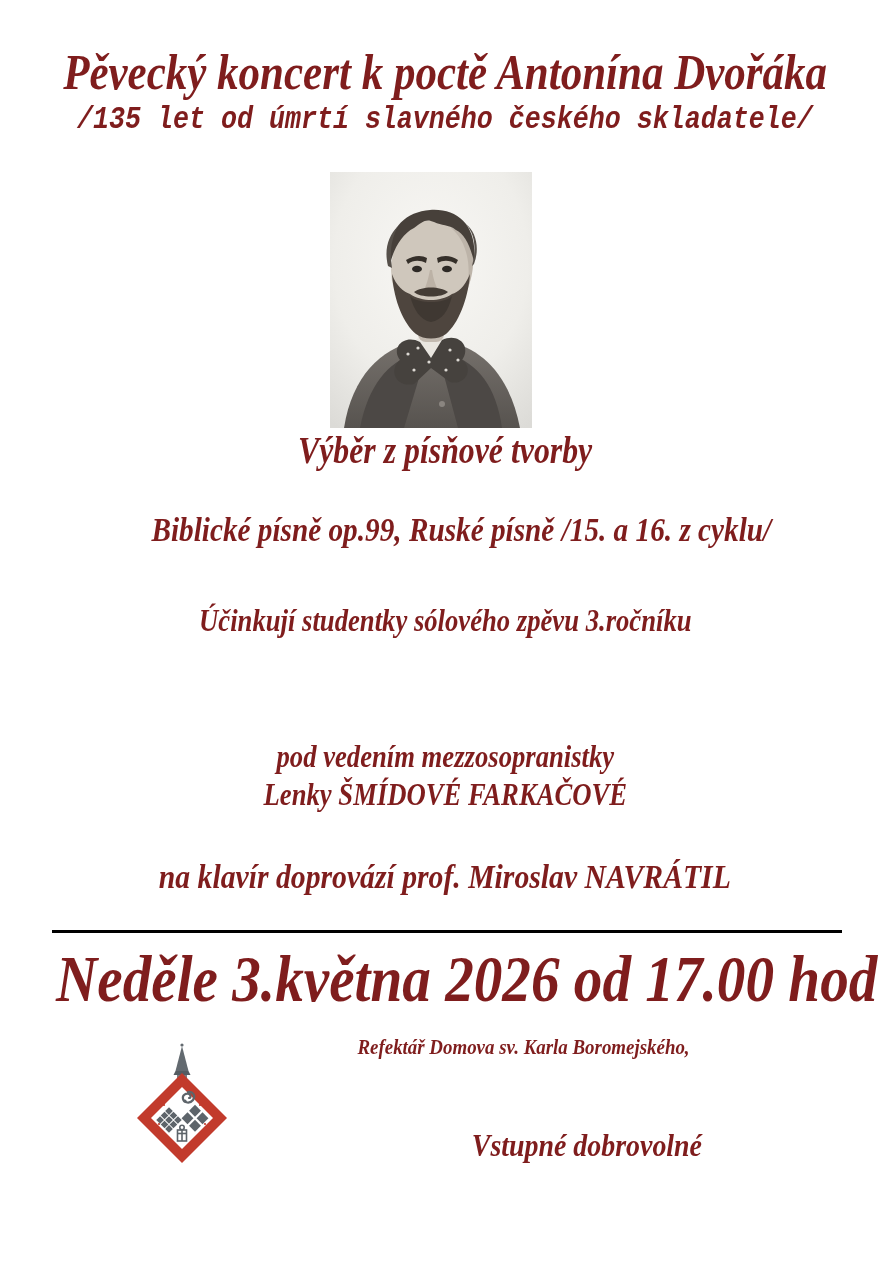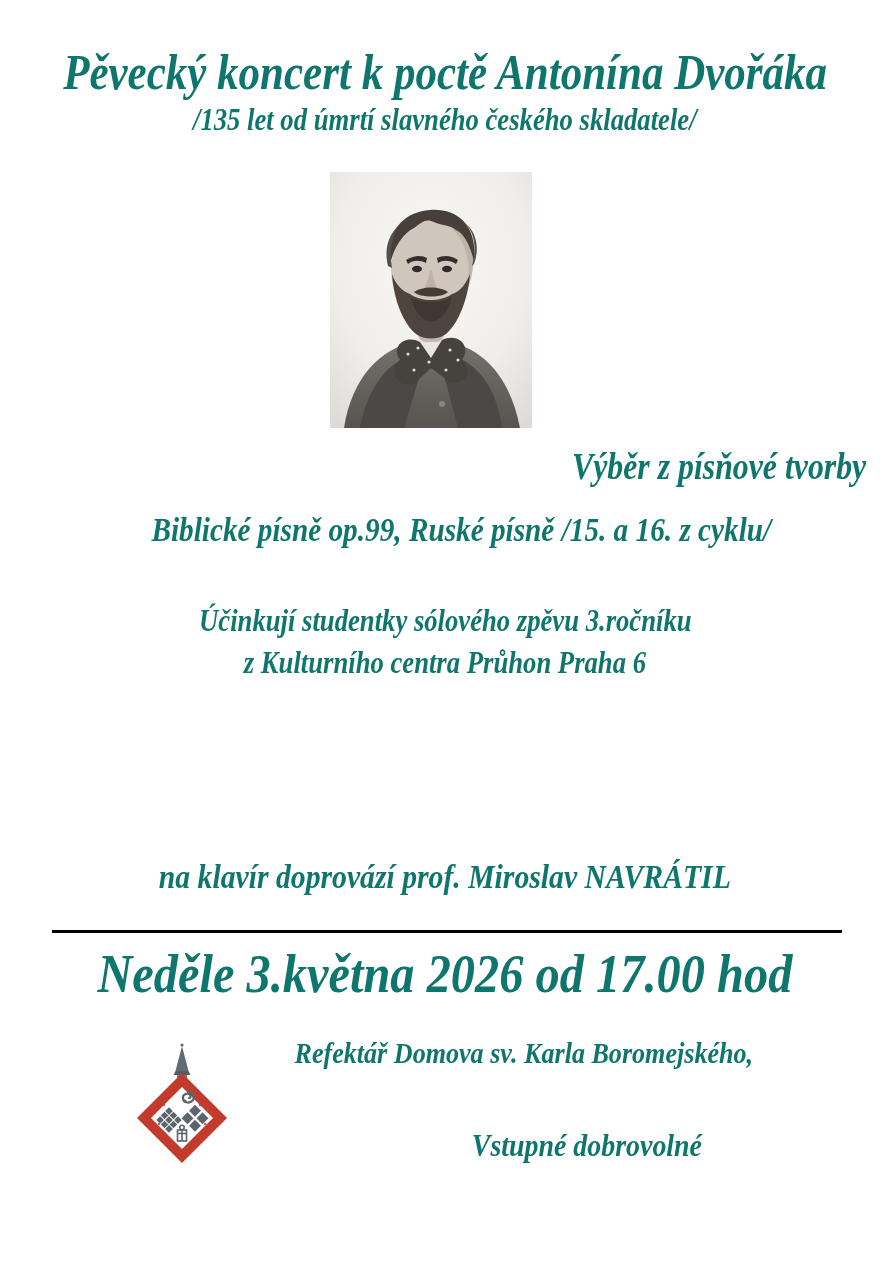--- a/index.html
+++ b/index.html
@@ -1,56 +1,56 @@
 <!DOCTYPE html>
 <html><head>
 <meta charset="utf-8">
 <style>
   html,body { margin:0; padding:0; background:#ffffff; }
   .page {
     position:relative;
     width:890px; height:1262px;
     margin:0 auto;
     background:#ffffff;
-    color:#0f766e;
+    color:#7f1d1d;
     font-family:"Liberation Serif","DejaVu Serif",serif;
     font-style:italic;
     font-weight:bold;
     overflow:hidden;
   }
   .abs-center { position:absolute; left:0; width:100%; text-align:center; box-sizing:border-box; }
   .squeeze { display:inline-block; white-space:nowrap; transform:scaleX(0.86); }
   .squeeze-wide { display:inline-block; white-space:nowrap; transform:scaleX(0.9); }
 
   .title    { top:44px;  font-size:50px; line-height:1.15; }
-  .subtitle { top:102px; font-size:31px; }
+  .subtitle { top:102px; font-size:31px;font-family:Liberation Mono, monospace; }
 
   .portrait-wrap { position:absolute; left:330px; top:172px; width:202px; height:256px; }
   .portrait-wrap svg { display:block; width:100%; height:100%; }
 
-  .section-heading { top:445px; font-size:37px;text-align:right; }
+  .section-heading { top:429px; font-size:37px; }
 
   .repertoire { top:509px; font-size:34px; line-height:1.26;margin-left:16px; }
   .performers { top:600px; font-size:31px; line-height:1.34; }
   .conductor  { top:738px; font-size:31px; line-height:1.22; }
   .pianist    { top:859px; font-size:33px; }
 
   .divider {
     position:absolute; left:52px; top:906px;
     width:790px; height:24px;
     border-bottom:3px solid #000;
   }
 
-  .date-line { top:942px; font-size:55px; }
+  .date-line { top:942px; font-size:65px; }
   .date-line .squeeze-wide { transform:scaleX(0.88); }
 
   .logo-wrap { position:absolute; left:134px; top:1042px; width:96px; height:126px; }
   .logo-wrap svg { display:block; width:100%; height:100%; }
 
-  .venue     { top:1034px; padding-left:158px; font-size:29px; line-height:1.32;text-align:center; }
+  .venue     { top:1034px; padding-left:158px; font-size:21px; line-height:1.32;text-align:center; }
   .admission { top:1128px; padding-left:196px; font-size:31px;margin-left:44px; }
 </style>
 </head>
 <body>
 
 <div class="page">
 
   <div class="abs-center title">
     <span class="squeeze">Pěvecký koncert k poctě Antonína Dvořáka</span>
   </div>
@@ -118,23 +118,26 @@
   <div class="abs-center section-heading">
     <span class="squeeze">Výběr z písňové tvorby</span>
   </div>
 
   <div class="abs-center repertoire">
     <div><span class="squeeze">Biblické písně op.99, Ruské písně /15. a 16. z cyklu/</span></div>
   </div>
 
   <div class="abs-center performers">
     <div><span class="squeeze">Účinkují studentky sólového zpěvu 3.ročníku</span></div>
-    <div><span class="squeeze">z Kulturního centra Průhon Praha 6</span></div>
-  </div>
-
+  </div>
+
+  <div class="abs-center conductor">
+    <div><span class="squeeze">pod vedením mezzosopranistky</span></div>
+    <div><span class="squeeze">Lenky ŠMÍDOVÉ FARKAČOVÉ</span></div>
+  </div>
 
   <div class="abs-center pianist">
     <span class="squeeze-wide">na klavír doprovází prof. Miroslav NAVRÁTIL</span>
   </div>
 
   <div class="divider"></div>
 
   <div class="abs-center date-line">
     <span class="squeeze-wide">Neděle 3.května 2026 od 17.00 hod</span>
   </div>

